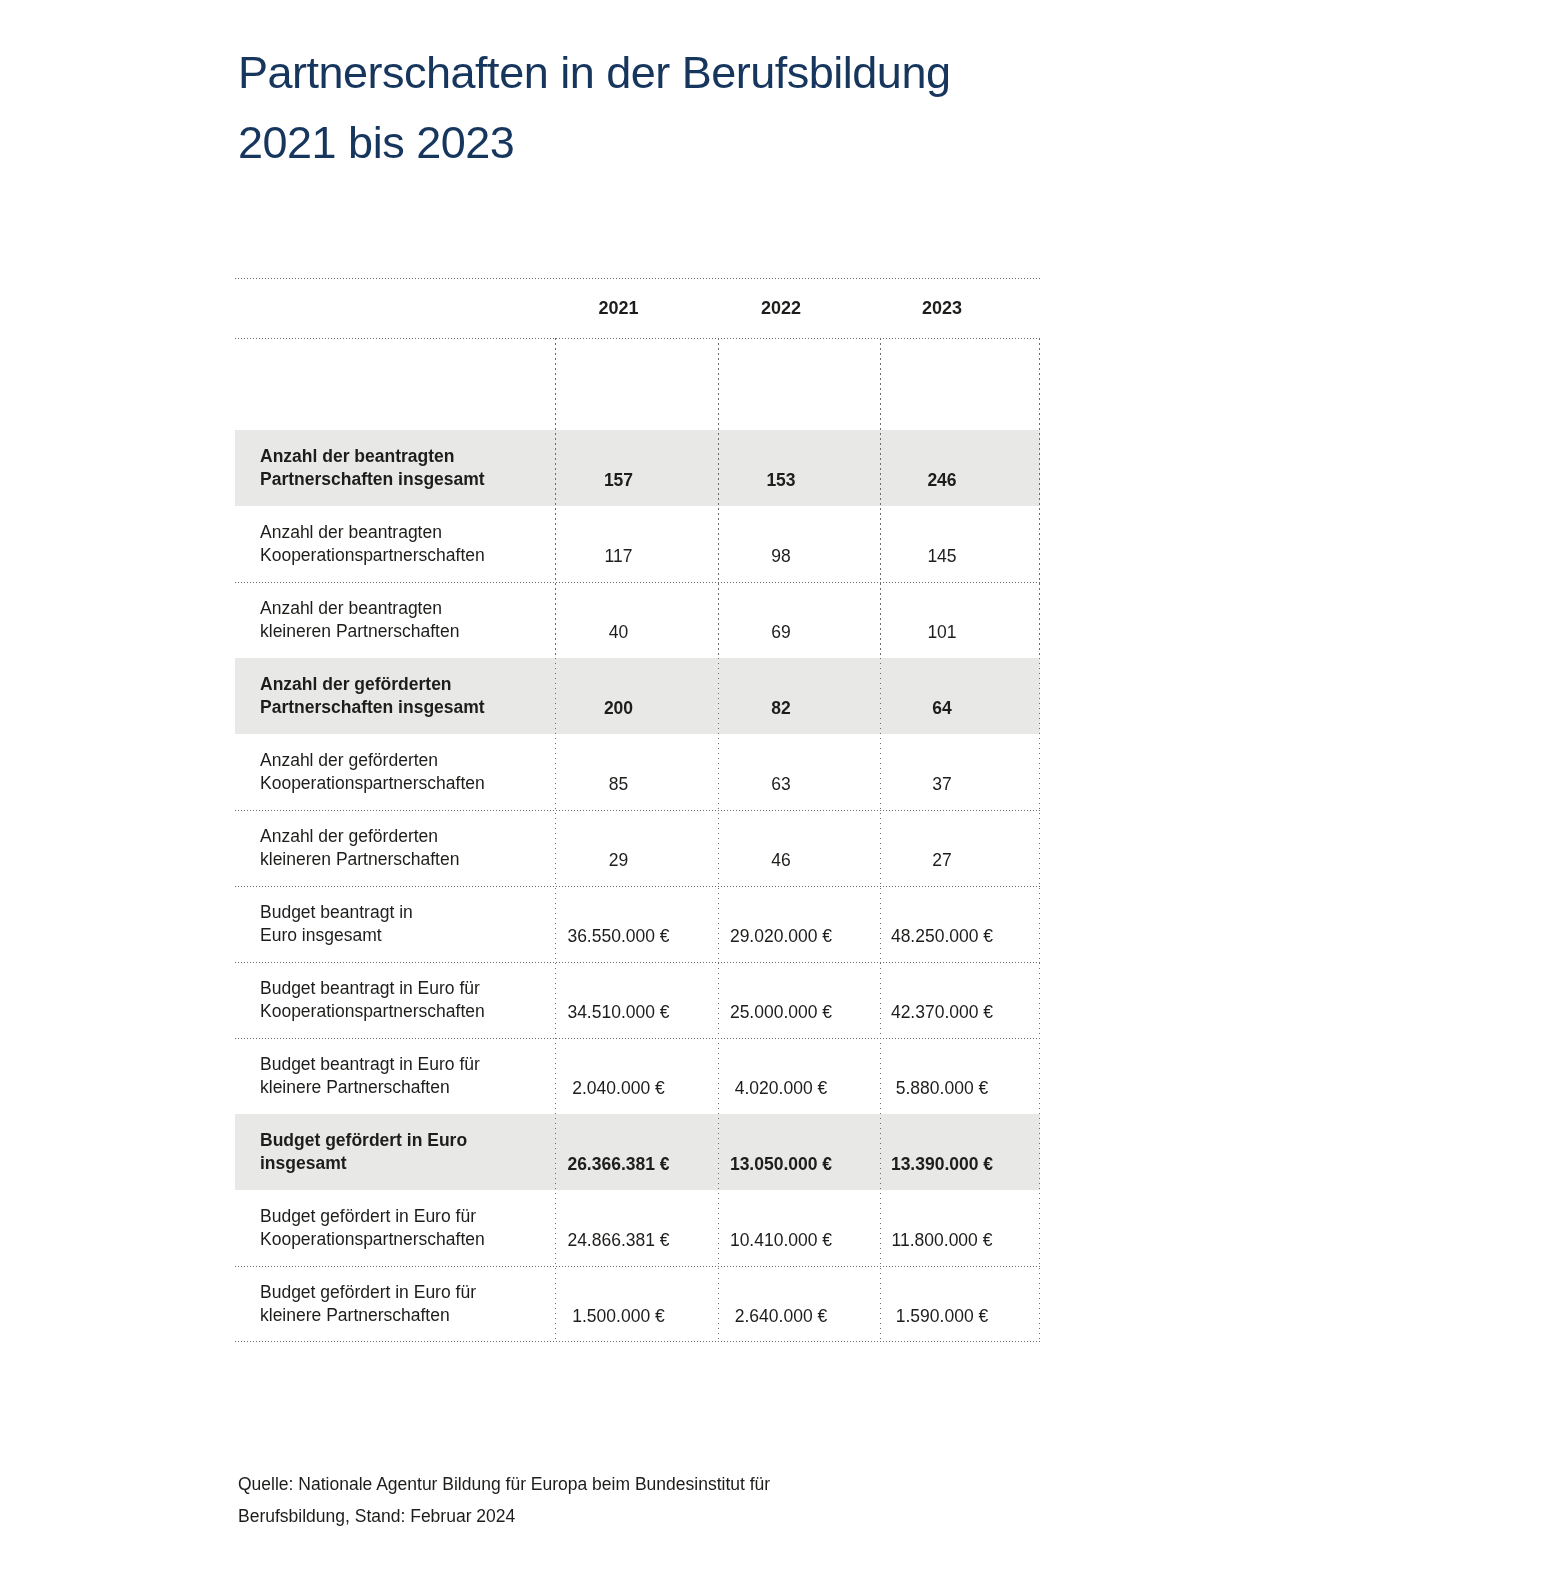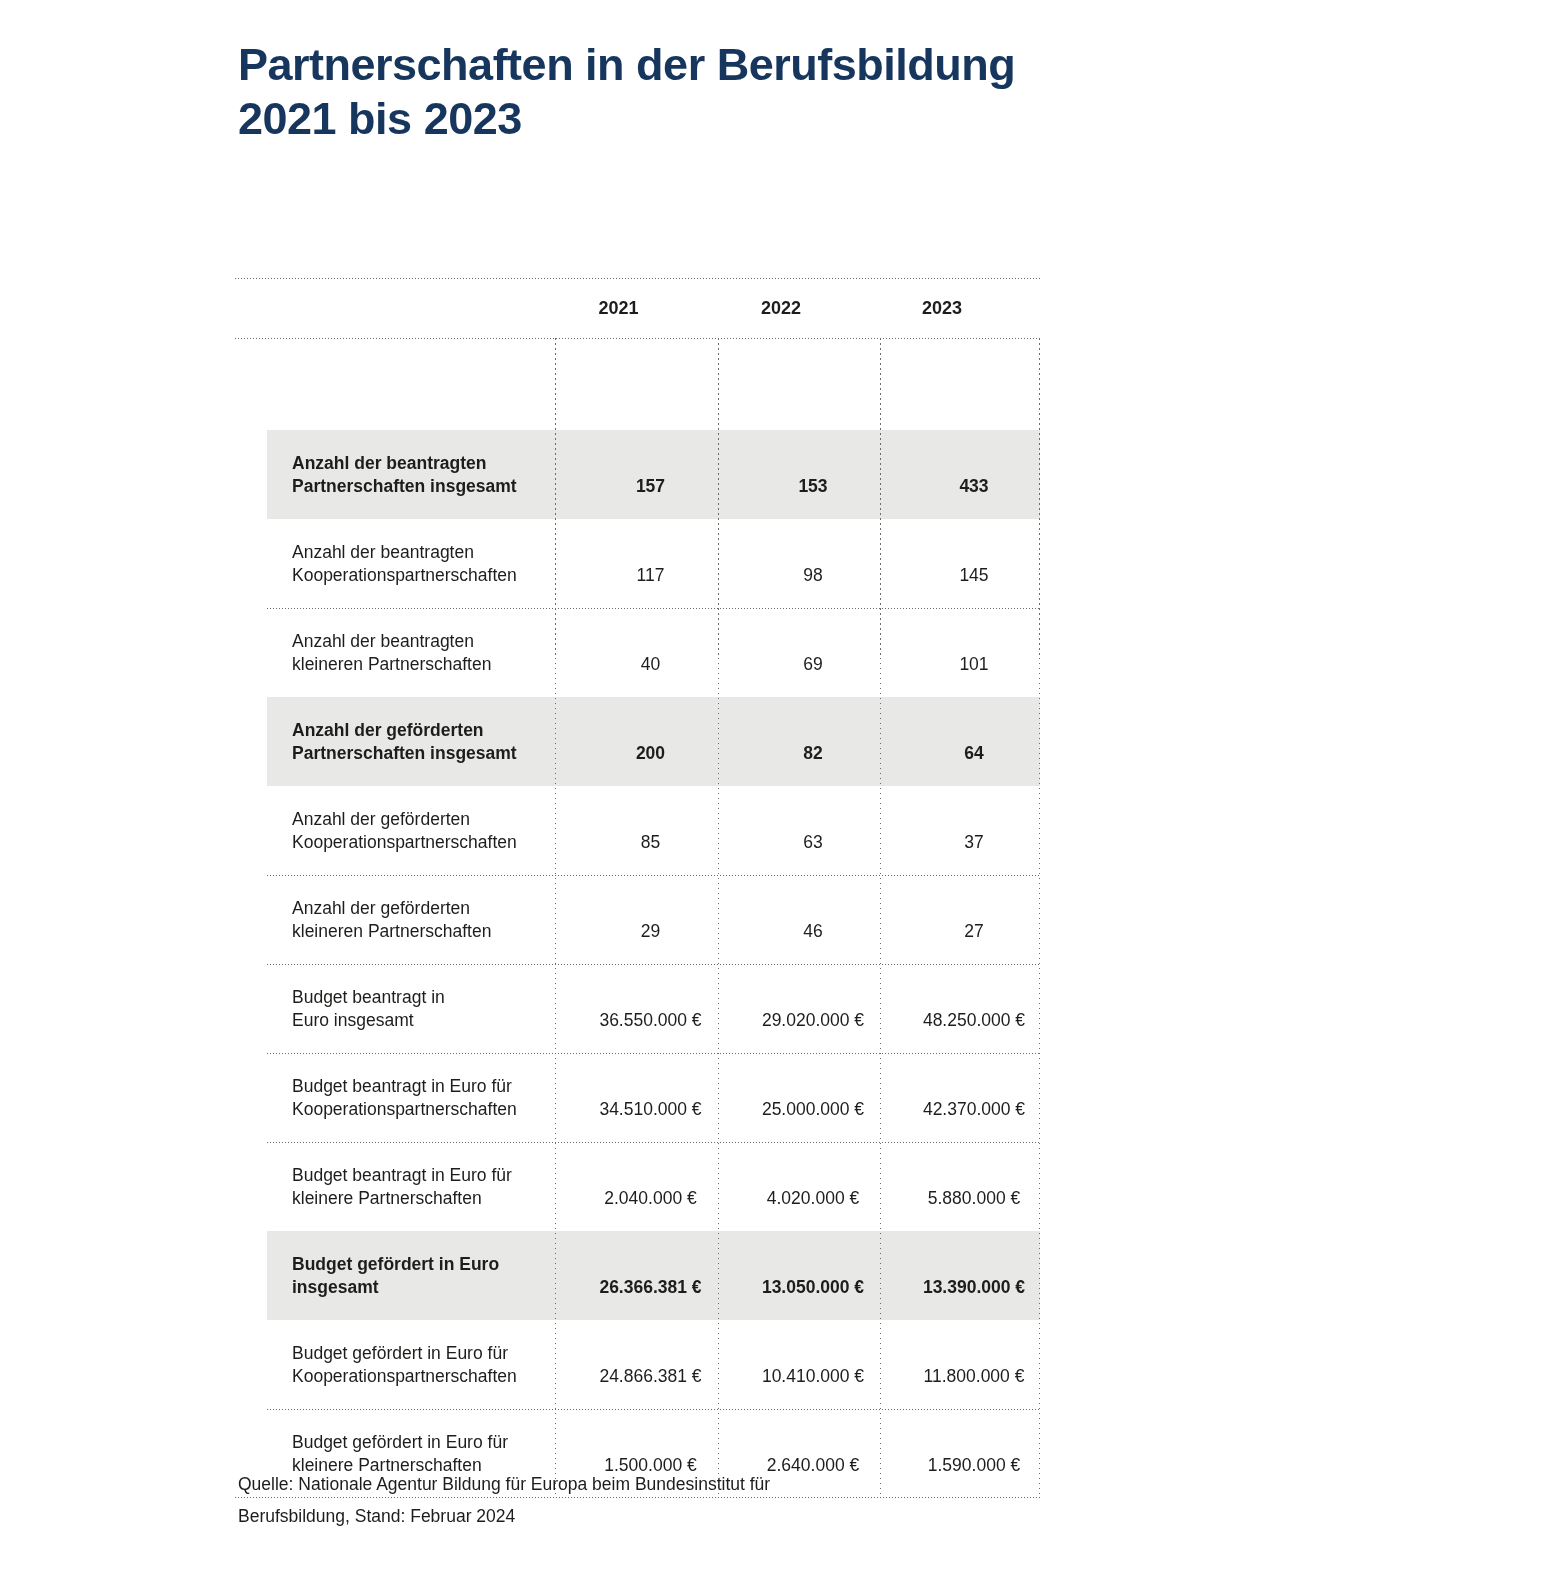--- a/index.html
+++ b/index.html
@@ -7,21 +7,21 @@
   body {
     width: 1550px; height: 1588px;
     font-family: "Liberation Sans", sans-serif;
     color: var(--text, #1d1d1b);
     overflow: hidden;
   }
   .page { position: relative; width: 1550px; height: 1588px; }
 
   .title {
     position: absolute; left: 238px; top: 38px;
-    font-size: 45px; line-height: 54px; font-weight: bold;
+    font-size: 45px; line-height: 70px; font-weight: normal;
     letter-spacing: -0.5px;
     color: var(--title_text, #17365d);
     white-space: pre-line;
   }
 
   .table {
     position: absolute; left: 235px; top: 278px;
     width: 805px;
   }
   .table::before, .table::after {
@@ -31,21 +31,21 @@
   .table::before { top: 0; }
   .table::after { bottom: 0; }
 
   .row {
     position: relative;
     display: grid;
     grid-template-columns: 320px 163px 162px 160px;
   }
   .row.header { height: 60px; }
   .row.spacer { height: 92px; }
-  .row.data  { height: 89px; margin-left: 32px; }
+  .row.data  { height: 76px; }
 
   
   .row.lt::before {
     content: ""; position: absolute; left: 0; right: 0; top: 0; height: 1px;
     background: repeating-linear-gradient(90deg, var(--dotted_line, #6b6b6b) 0 1px, transparent 1px 3px);
     z-index: 2;
   }
 
   .row.gray { background: var(--row_highlight, #e8e8e7); }
   .row.gray .cell { font-weight: bold; }
@@ -95,21 +95,21 @@
       <div class="cell num">2023</div>
     </div>
 
     <div class="row spacer lt"></div>
 
     <div class="row data gray">
       <div class="cell label">Anzahl der beantragten
 Partnerschaften insgesamt</div>
       <div class="cell num">157</div>
       <div class="cell num">153</div>
-      <div class="cell num">433</div>
+      <div class="cell num">246</div>
     </div>
 
     <div class="row data">
       <div class="cell label">Anzahl der beantragten
 Kooperationspartnerschaften</div>
       <div class="cell num">117</div>
       <div class="cell num">98</div>
       <div class="cell num">145</div>
     </div>
 

